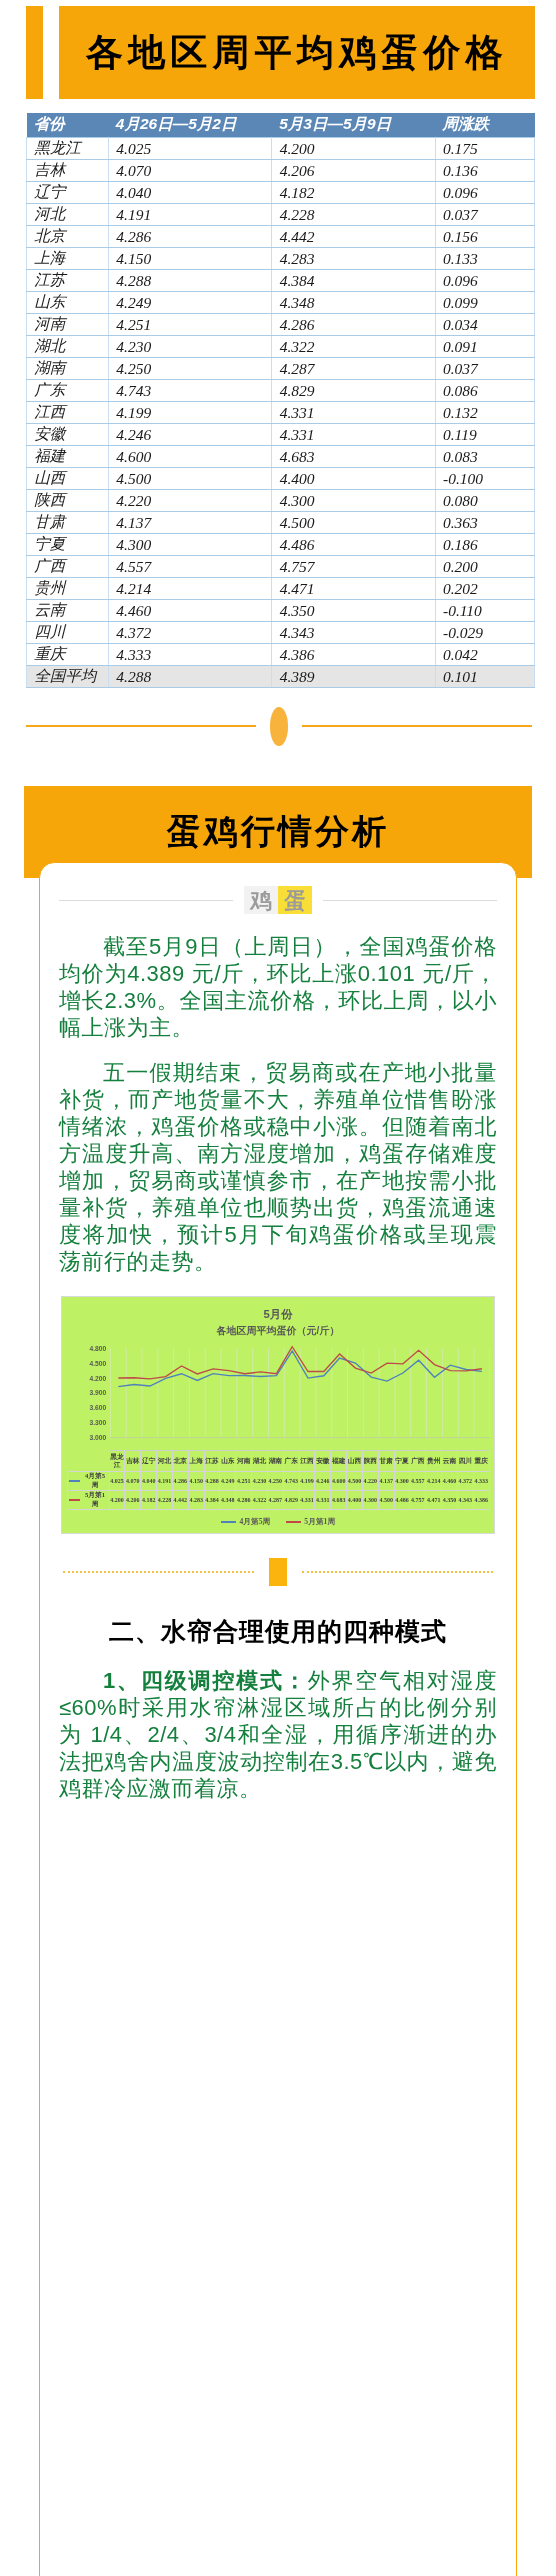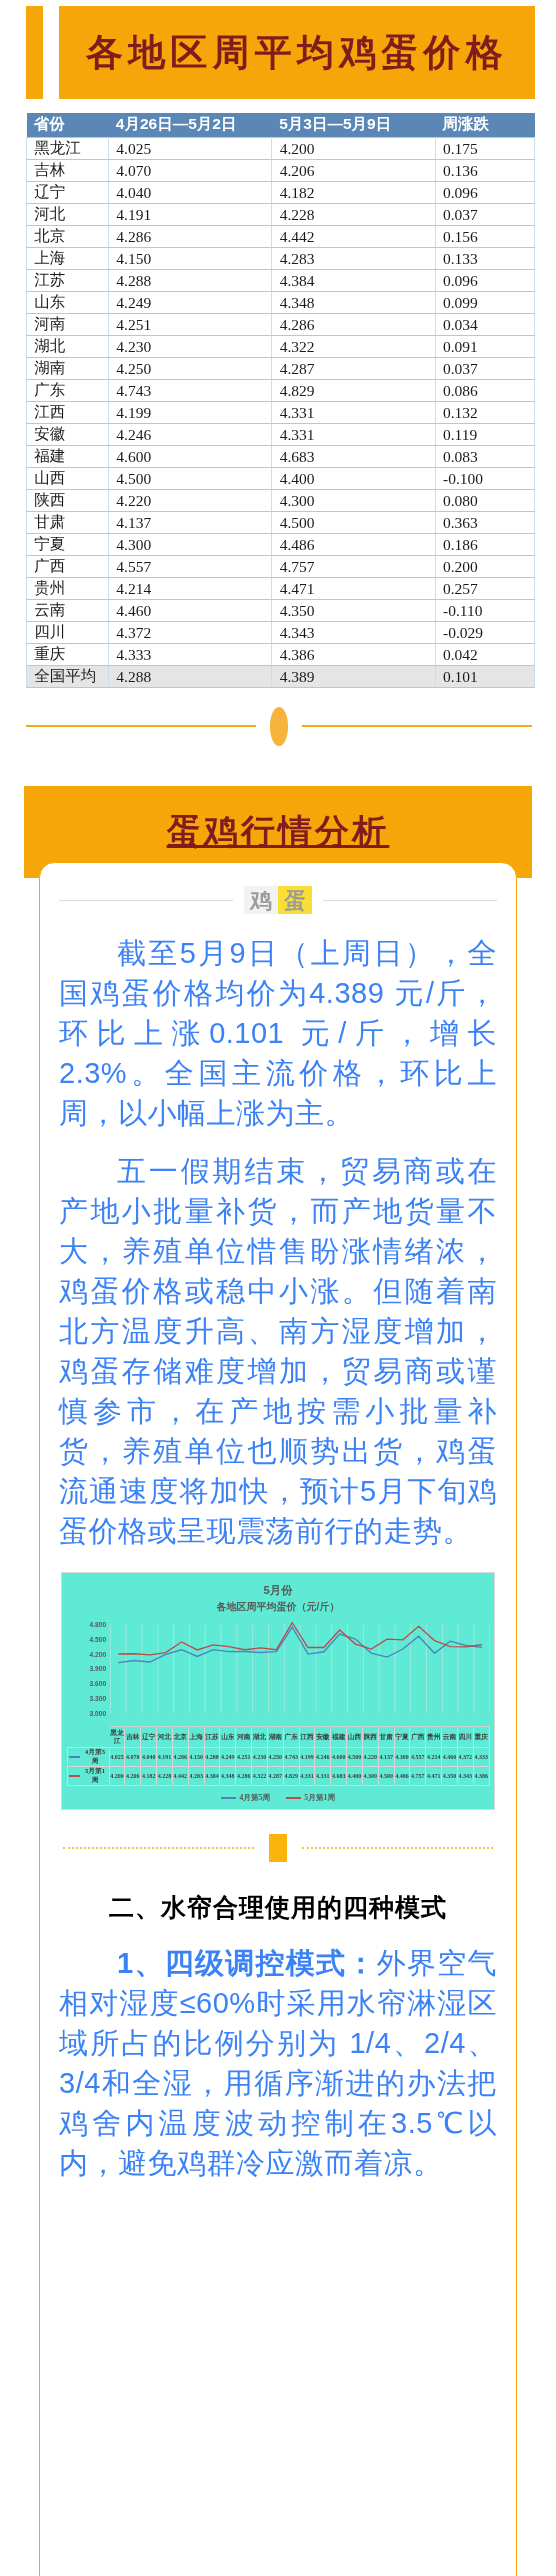--- a/index.html
+++ b/index.html
@@ -3,58 +3,58 @@
 <meta charset="utf-8">
 <style>
   * { box-sizing: border-box; margin: 0; padding: 0; }
   html,body { width:556px; height:3586px; overflow:hidden; background:#ffffff;
     font-family:"Liberation Sans", sans-serif; position:relative; }
 
   
   .top-row { display:flex; margin:6.2px 20.6px 0 26px; height:93px; }
   .accent-bar { width:17px; background:#F7A60A; }
   .banner-1 { flex:1; margin-left:15.5px; background:#F7A60A; display:flex; align-items:center; justify-content:center; }
-  .banner-1 h1 { color:#7f1d1d; font-size:37px; font-weight:700; letter-spacing:5.2px;text-align:right; }
-
-  
-  .price-table { margin:13.4px 22px 0 26px; width:509px; border-collapse:collapse; table-layout:fixed; }
+  .banner-1 h1 { color:#000000; font-size:37px; font-weight:700; letter-spacing:5.2px;text-align:right; }
+
+  
+  .price-table { margin:13.4px 22px 0 26px; width:509px; border-collapse:collapse; table-layout:fixed;font-style:italic; }
   .price-table col.c1{width:82px}.price-table col.c2{width:163px}.price-table col.c3{width:163px}.price-table col.c4{width:99px}
   .price-table thead th { background:#5B87B7; color:#fff; font-size:15.5px; font-weight:700;
     height:25px; text-align:left; padding-left:7.2px; }
   .price-table thead th + th { text-align:left; }
   .price-table td { font-family:"Liberation Serif", serif; font-size:15.5px; color:#1a1a1a;
     height:21px; padding-left:7.2px; border-top:0.5px solid #A8CBE8; border-bottom:0.5px solid #A8CBE8;
     border-left:0.5px solid #C9DEF0; border-right:0.5px solid #C9DEF0; white-space:nowrap; }
   .price-table tr.national td { background:#e5e5e5; }
 
   
   .divider1 { margin:17.5px 24px 0 26px; height:41px; display:flex; align-items:center; }
   .divider1 .d-line { flex:1; height:2.6px; background:#F6A71C; }
   .divider1 .d-oval { width:18.5px; height:39px; background:#F8B33C; border-radius:50%; margin:0 13.4px; }
 
   
   .banner-2 { margin:39px 24px 0; height:92px; background:#F7A60A; display:flex; align-items:center; justify-content:center; }
-  .banner-2 h2 { color:#7f1d1d; font-size:34px; font-weight:700; letter-spacing:3.1px;text-decoration:underline; }
+  .banner-2 h2 { color:#000000; font-size:34px; font-weight:700; letter-spacing:3.1px; }
   .card { margin:-15.5px 39px 0; height:2727px; background:#fff; border:1.5px solid #F7A60A;
     border-radius:15.5px 15.5px 0 0; padding:0 19px; position:relative; overflow:hidden; }
 
   .h-ind { font-size:25px; font-weight:700; color:#000; text-indent:2em; margin-top:29px; letter-spacing:1px; }
   .tag-row { display:flex; align-items:center; margin-top:23px; }
   .tag-row .t-line { flex:1; height:1px; background:#DCDCDC; }
   .tag-tile { width:34px; height:28px; display:flex; align-items:center; justify-content:center;
     font-size:21.6px; color:#9B9B9B; font-weight:700; }
   .tile-gray { background:#F2F2F2; margin-left:11.3px; }
   .tile-yellow { background:#F8DE37; margin-right:11.3px; }
 
-  .body-p { font-size:29px; line-height:40px; color:#3b82f6; text-align:justify;
+  .body-p { font-size:22px; line-height:27px; color:#15803d; text-align:justify;
     text-indent:2em; margin-top:18.5px; letter-spacing:0.5px; }
   .body-p b { font-weight:700; }
 
   
-  .chart { margin:20.6px auto 0; width:434px; border:0.5px solid #D9D9D9; padding:10.3px 4.6px 6.2px; background:#5eead4; }
+  .chart { margin:20.6px auto 0; width:434px; border:0.5px solid #D9D9D9; padding:10.3px 4.6px 6.2px; background:#bef264; }
   .c-title  { text-align:center; color:#595959; font-size:11.3px; font-weight:700; }
   .c-sub    { text-align:center; color:#595959; font-size:10px; font-weight:700; margin-top:2.1px; }
   #chart-plot { display:block; margin:3.1px auto 0; }
   .c-grid { display:grid; grid-template-columns:43px repeat(24, 1fr); width:423px; margin:0 auto; }
   .c-grid > span { border-right:0.5px solid #D6D6D6; border-bottom:0.5px solid #D6D6D6;
     display:flex; align-items:center; justify-content:center; text-align:center;
     font-family:"Liberation Serif", serif; color:#404040; font-weight:700; }
   .c-grid > span:first-child { border-left:0.5px solid #D6D6D6; }
   .xl > span { font-size:6.7px; line-height:1.15; min-height:21.6px; border-top:0.5px solid #CFCFCF; padding:1px 0.5px; }
   .xl > span.blank { border:none; border-bottom:0.5px solid #D6D6D6; }
@@ -214,21 +214,21 @@
       <tr>
         <td>广西</td>
         <td>4.557</td>
         <td>4.757</td>
         <td>0.200</td>
       </tr>
       <tr>
         <td>贵州</td>
         <td>4.214</td>
         <td>4.471</td>
-        <td>0.257</td>
+        <td>0.202</td>
       </tr>
       <tr>
         <td>云南</td>
         <td>4.460</td>
         <td>4.350</td>
         <td>-0.110</td>
       </tr>
       <tr>
         <td>四川</td>
         <td>4.372</td>

